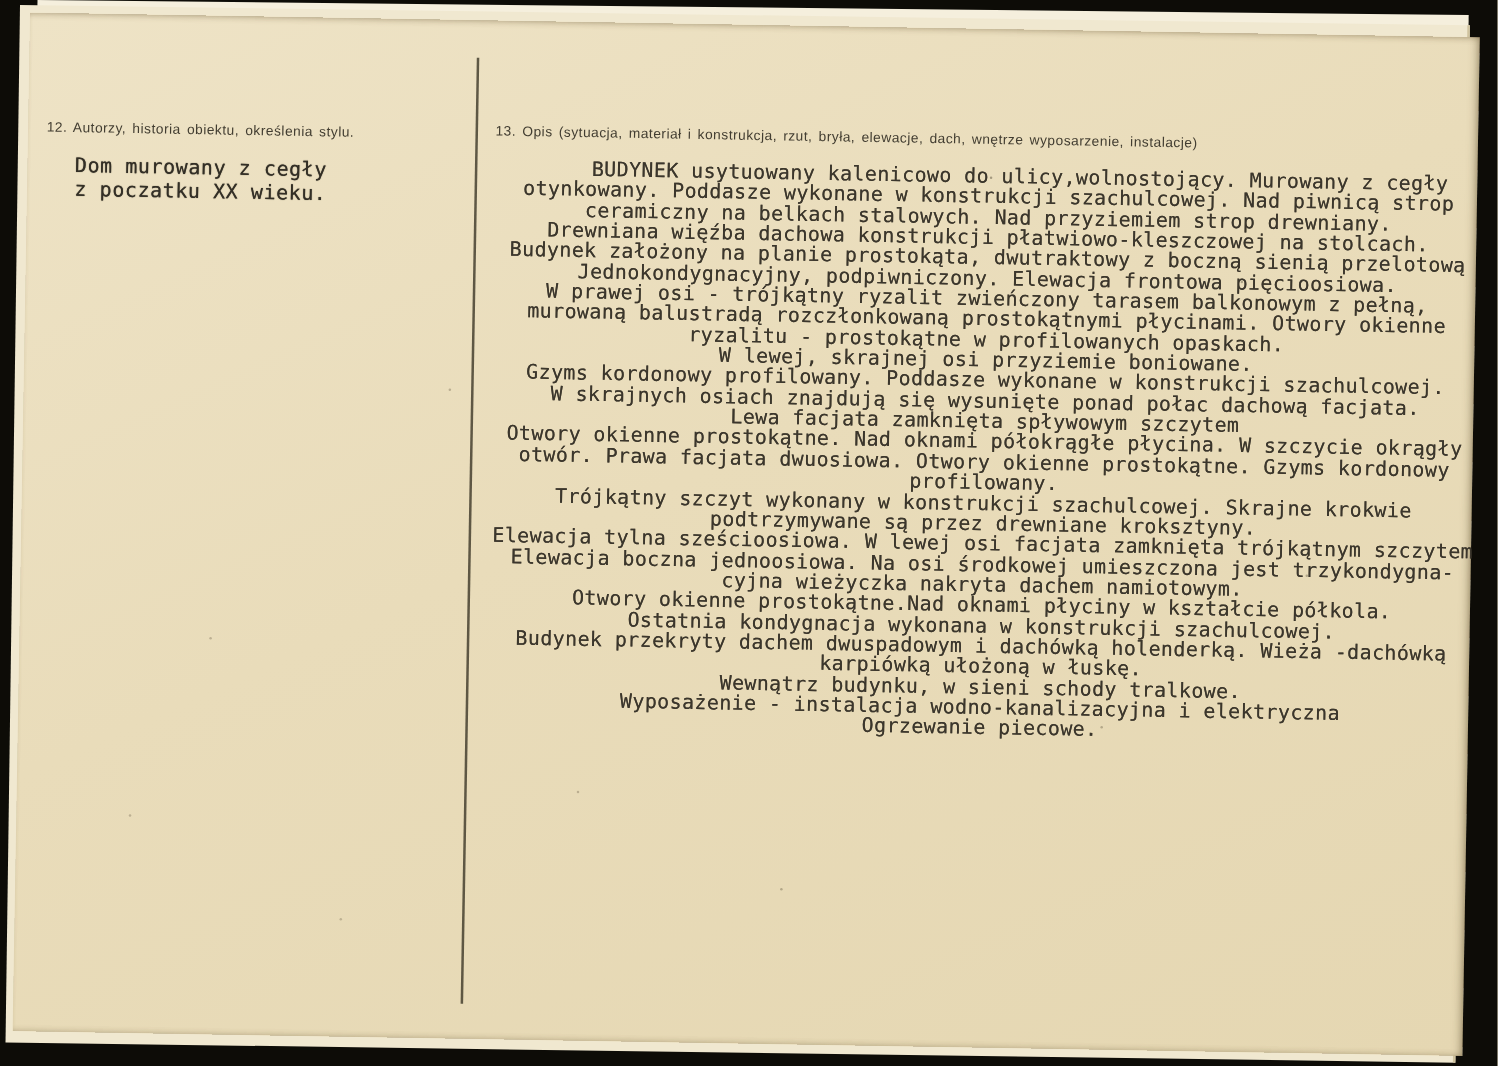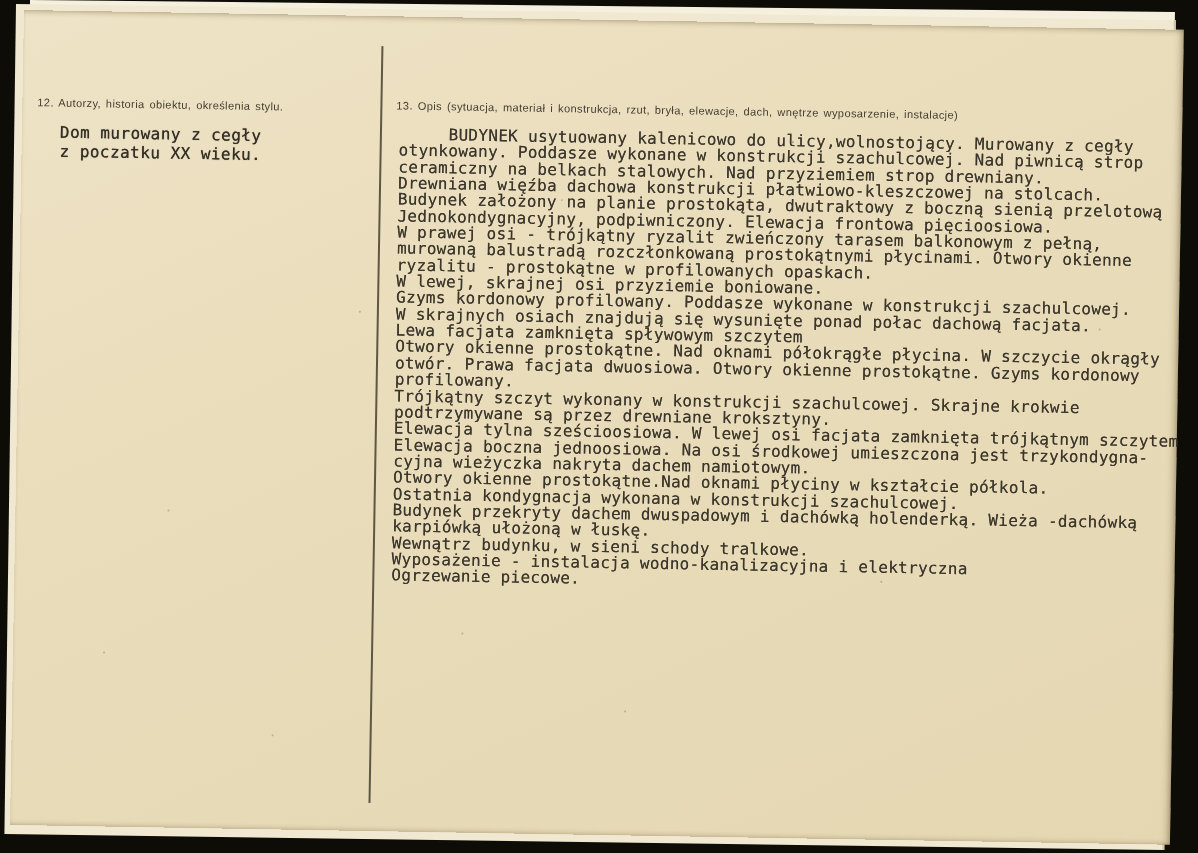--- a/index.html
+++ b/index.html
@@ -3,21 +3,21 @@
 <meta charset="utf-8">
 <style>
   html,body{margin:0;padding:0;}
   body{
     width:1198px;height:853px;
     background:#0d0c07;
     position:relative;
     overflow:hidden;
     font-family:"Liberation Sans", sans-serif;
   }
-  .scene{position:absolute;inset:0;}
+  .scene{position:absolute;inset:0;text-align:center;}
   .sheet{
     position:absolute;
     transform-origin:0 0;
   }
   .sheet-under2{
     left:30px;top:0;width:1145px;height:826px;
     background:#f5efdd;
     transform:rotate(0.6deg);
   }
   .sheet-under1{

